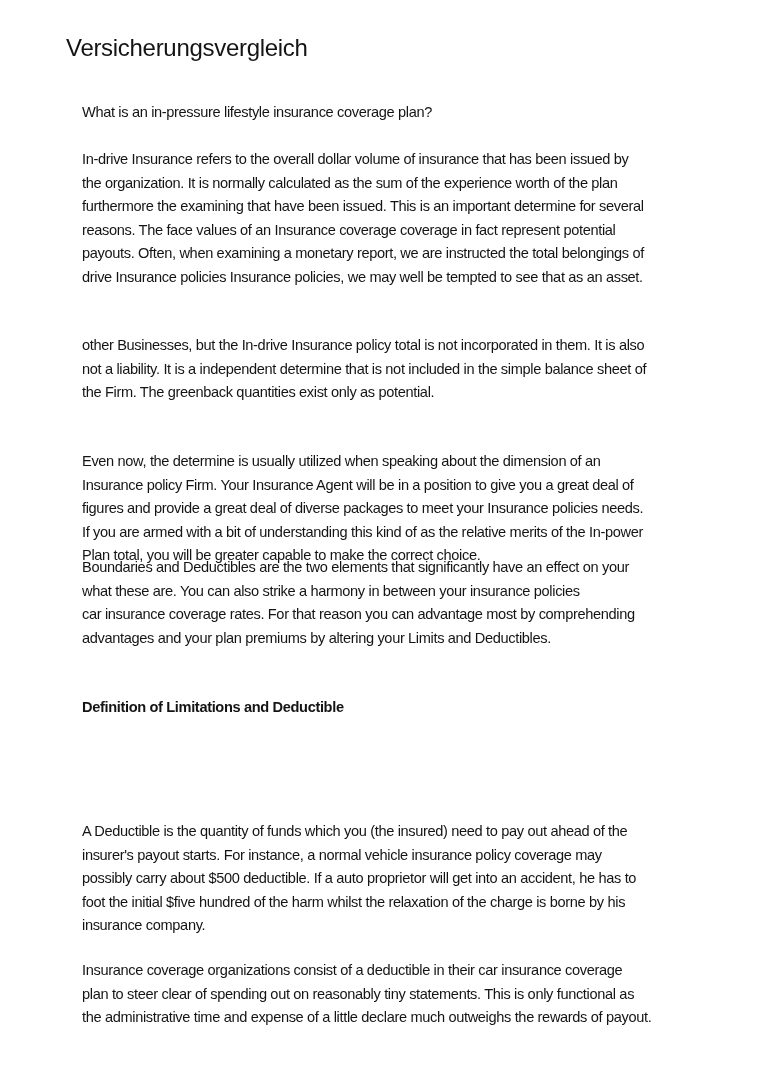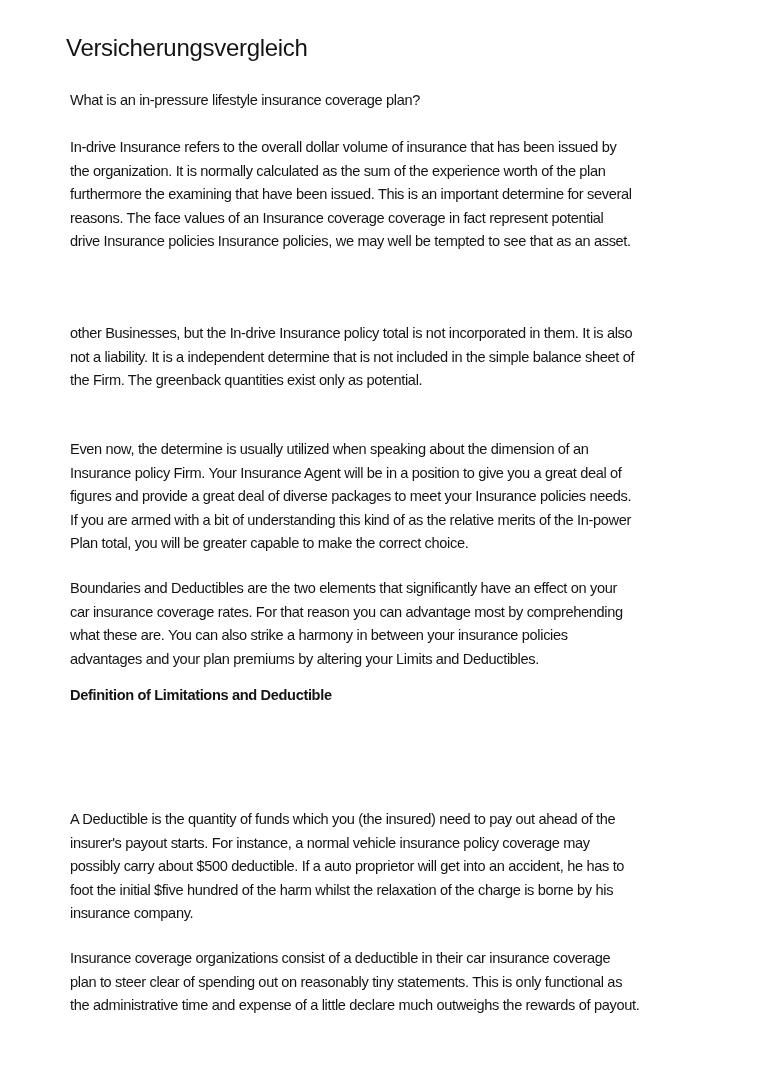--- a/index.html
+++ b/index.html
@@ -7,21 +7,21 @@
     width: 768px; height: 1087px; overflow: hidden; position: relative;
     font-family: "Liberation Sans", sans-serif; color: #141414;
   }
   .page { position: absolute; left: 66px; top: 0; width: 700px; }
   .title {
     position: absolute; top: 34px; left: 0;
     font-size: 24px; font-weight: normal; letter-spacing: -0.3px; white-space: nowrap;
     margin: 0;
   }
   .para {
-    position: absolute; left: 0; margin: 4px;
+    position: absolute; left: 0; margin: 16px;
     font-size: 14.6px; line-height: 23.5px; letter-spacing: -0.35px;
     white-space: nowrap;
   }
   .para .ln { display: block; }
   .heading { font-weight: bold; }
 </style>
 </head>
 <body>
 
 <div class="page">
@@ -29,41 +29,42 @@
 
   <p class="para" style="top:85px">
     <span class="ln">What is an in-pressure lifestyle insurance coverage plan?</span>
   </p>
 
   <p class="para" style="top:132px">
     <span class="ln">In-drive Insurance refers to the overall dollar volume of insurance that has been issued by</span>
     <span class="ln">the organization. It is normally calculated as the sum of the experience worth of the plan</span>
     <span class="ln">furthermore the examining that have been issued. This is an important determine for several</span>
     <span class="ln">reasons. The face values of an Insurance coverage coverage in fact represent potential</span>
+    <span class="ln">payouts. Often, when examining a monetary report, we are instructed the total belongings of</span>
     <span class="ln">drive Insurance policies Insurance policies, we may well be tempted to see that as an asset.</span>
   </p>
 
   <p class="para" style="top:318px">
     <span class="ln">other Businesses, but the In-drive Insurance policy total is not incorporated in them. It is also</span>
     <span class="ln">not a liability. It is a independent determine that is not included in the simple balance sheet of</span>
     <span class="ln">the Firm. The greenback quantities exist only as potential.</span>
   </p>
 
   <p class="para" style="top:434px">
     <span class="ln">Even now, the determine is usually utilized when speaking about the dimension of an</span>
     <span class="ln">Insurance policy Firm. Your Insurance Agent will be in a position to give you a great deal of</span>
     <span class="ln">figures and provide a great deal of diverse packages to meet your Insurance policies needs.</span>
     <span class="ln">If you are armed with a bit of understanding this kind of as the relative merits of the In-power</span>
     <span class="ln">Plan total, you will be greater capable to make the correct choice.</span>
   </p>
 
-  <p class="para" style="top:573px">
+  <p class="para" style="top:540px">
     <span class="ln">Boundaries and Deductibles are the two elements that significantly have an effect on your</span>
+    <span class="ln">what these are. You can also strike a harmony in between your insurance policies</span>
     <span class="ln">car insurance coverage rates. For that reason you can advantage most by comprehending</span>
-    <span class="ln">what these are. You can also strike a harmony in between your insurance policies</span>
     <span class="ln">advantages and your plan premiums by altering your Limits and Deductibles.</span>
   </p>
 
   <p class="para heading" style="top:680px">
     <span class="ln">Definition of Limitations and Deductible</span>
   </p>
 
   <p class="para" style="top:735px">
   </p>
 

